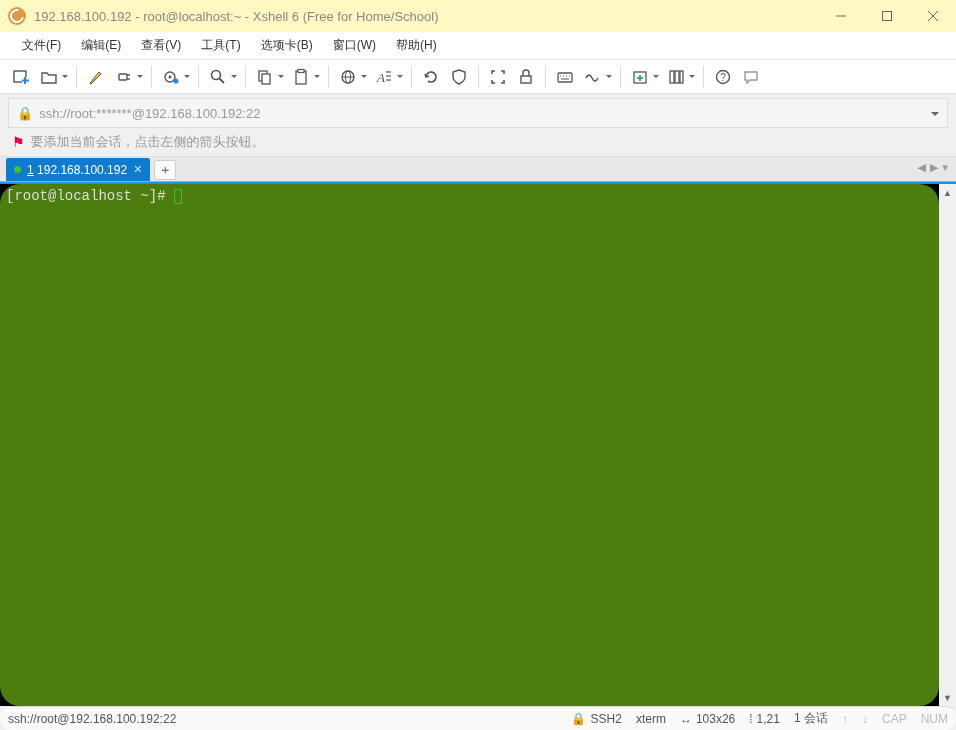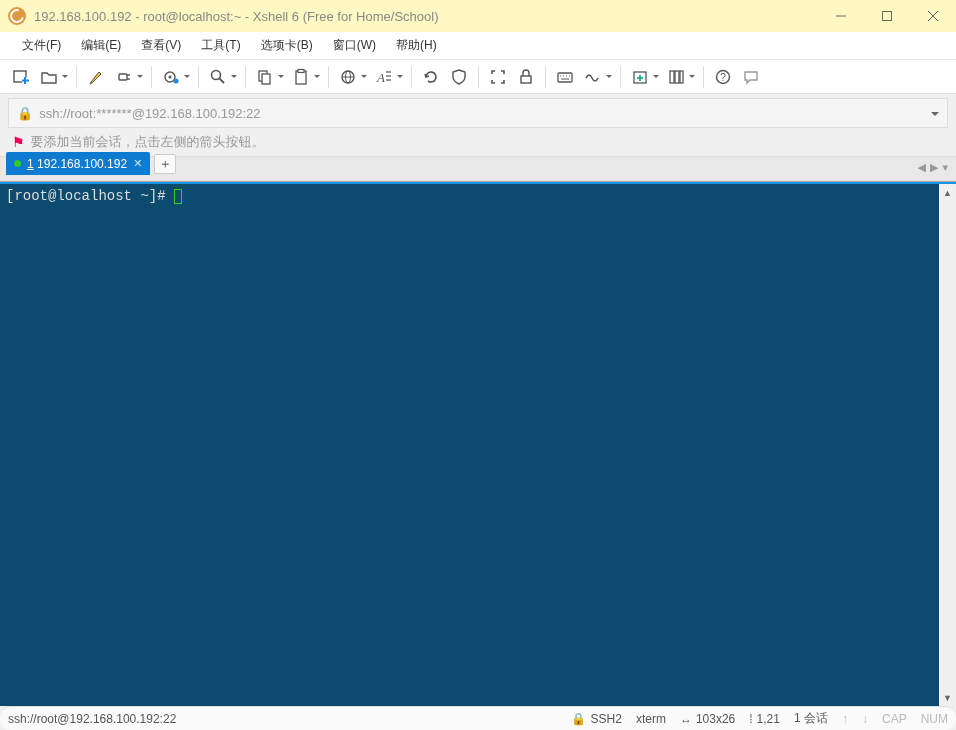--- a/index.html
+++ b/index.html
@@ -15,30 +15,30 @@
 .toolbar { height: 34px; background: #fff; display: flex; align-items: center; padding: 0 8px; gap: 2px; border-bottom: 1px solid #e0e0e0; }
 .tool-btn { width: 26px; height: 26px; display: flex; align-items: center; justify-content: center; cursor: pointer; color: #555; position: relative; border-radius: 2px; }
 .tool-dd::after { content: ""; position: absolute; right: -6px; top: 11px; border: 3px solid transparent; border-top-color: #666; }
 .tool-dd { margin-right: 8px; }
 .tool-sep { width: 1px; height: 22px; background: #ddd; margin: 0 4px; }
 .addressbar { height: 30px; background: #f5f5f5; border: 1px solid #ddd; margin: 4px 8px 0 8px; display: flex; align-items: center; padding: 0 8px; color: #999; font-size: 13px; position: relative; }
 .addressbar .lock { color: #e8b84a; margin-right: 6px; }
 .addressbar::after { content: ""; position: absolute; right: 8px; top: 13px; border: 4px solid transparent; border-top-color: #666; }
 .info-bar { height: 28px; display: flex; align-items: center; padding: 0 12px; color: #999; font-size: 13px; }
 .info-flag { color: #e05; margin-right: 6px; font-size: 14px; }
-.tab-bar { height: 26px; background: #e8e8e8; display: flex; align-items: flex-end; padding: 6px 6px; position: relative; border-top: 1px solid #ddd; border-bottom: 1px solid #aaa; }
+.tab-bar { height: 26px; background: #e8e8e8; display: flex; align-items: flex-end; padding: 0 6px; position: relative; border-top: 1px solid #ddd; border-bottom: 1px solid #aaa; }
 .tab { height: 23px; background: #0e7bd0; color: #fff; display: flex; align-items: center; padding: 0 8px; font-size: 12px; gap: 6px; cursor: pointer; border-top-left-radius: 2px; border-top-right-radius: 2px; }
 .tab .dot { width: 7px; height: 7px; background: #2eca2e; border-radius: 50%; }
 .tab .tab-close { font-size: 11px; opacity: 0.8; cursor: pointer; }
 .tab .tabnum { text-decoration: underline; }
 .tab-add { width: 22px; height: 20px; background: #fafafa; border: 1px solid #ccc; display: flex; align-items: center; justify-content: center; margin-left: 4px; margin-bottom: 1px; cursor: pointer; font-size: 13px; color: #555; border-radius: 2px; }
 .tab-nav { position: absolute; right: 8px; top: 4px; display: flex; gap: 4px; color: #999; align-items: center; }
 .tab-nav span { cursor: pointer; font-size: 11px; }
 .terminal-wrap { flex: 1; display: flex; background: #000; position: relative; overflow: hidden; border-top: 2px solid #1893e7; }
-.terminal { flex: 1; background: #0c4a6e; color: #ddd; font-family: Consolas, "Courier New", monospace; font-size: 14px; padding: 4px 6px; white-space: pre; overflow: hidden; }
+.terminal { flex: 1; background: #4d7c0f; color: #ddd; font-family: Consolas, "Courier New", monospace; font-size: 14px; padding: 4px 6px; white-space: pre; overflow: hidden; border-radius: 20px; }
 .prompt-cursor { display: inline-block; width: 8px; height: 15px; border: 1px solid #2eca2e; vertical-align: text-bottom; }
 .scrollbar { width: 17px; background: #f0f0f0; display: flex; flex-direction: column; }
 .sb-btn { height: 17px; background: #f0f0f0; display: flex; align-items: center; justify-content: center; font-size: 9px; color: #666; cursor: pointer; }
 .sb-track { flex: 1; background: #f0f0f0; }
 .statusbar { height: 24px; background: #fafafa; border-top: 1px solid #ddd; display: flex; align-items: center; padding: 0 8px; font-size: 12px; color: #555; gap: 14px; border-radius: 10px; }
 .statusbar .left { flex: 1; }
 .status-item { display: flex; align-items: center; gap: 4px; }
 .status-lock { color: #e8b84a; }
 .status-arrow { color: #bbb; font-size: 12px; cursor: pointer; }
 .status-ind { color: #bbb; }

